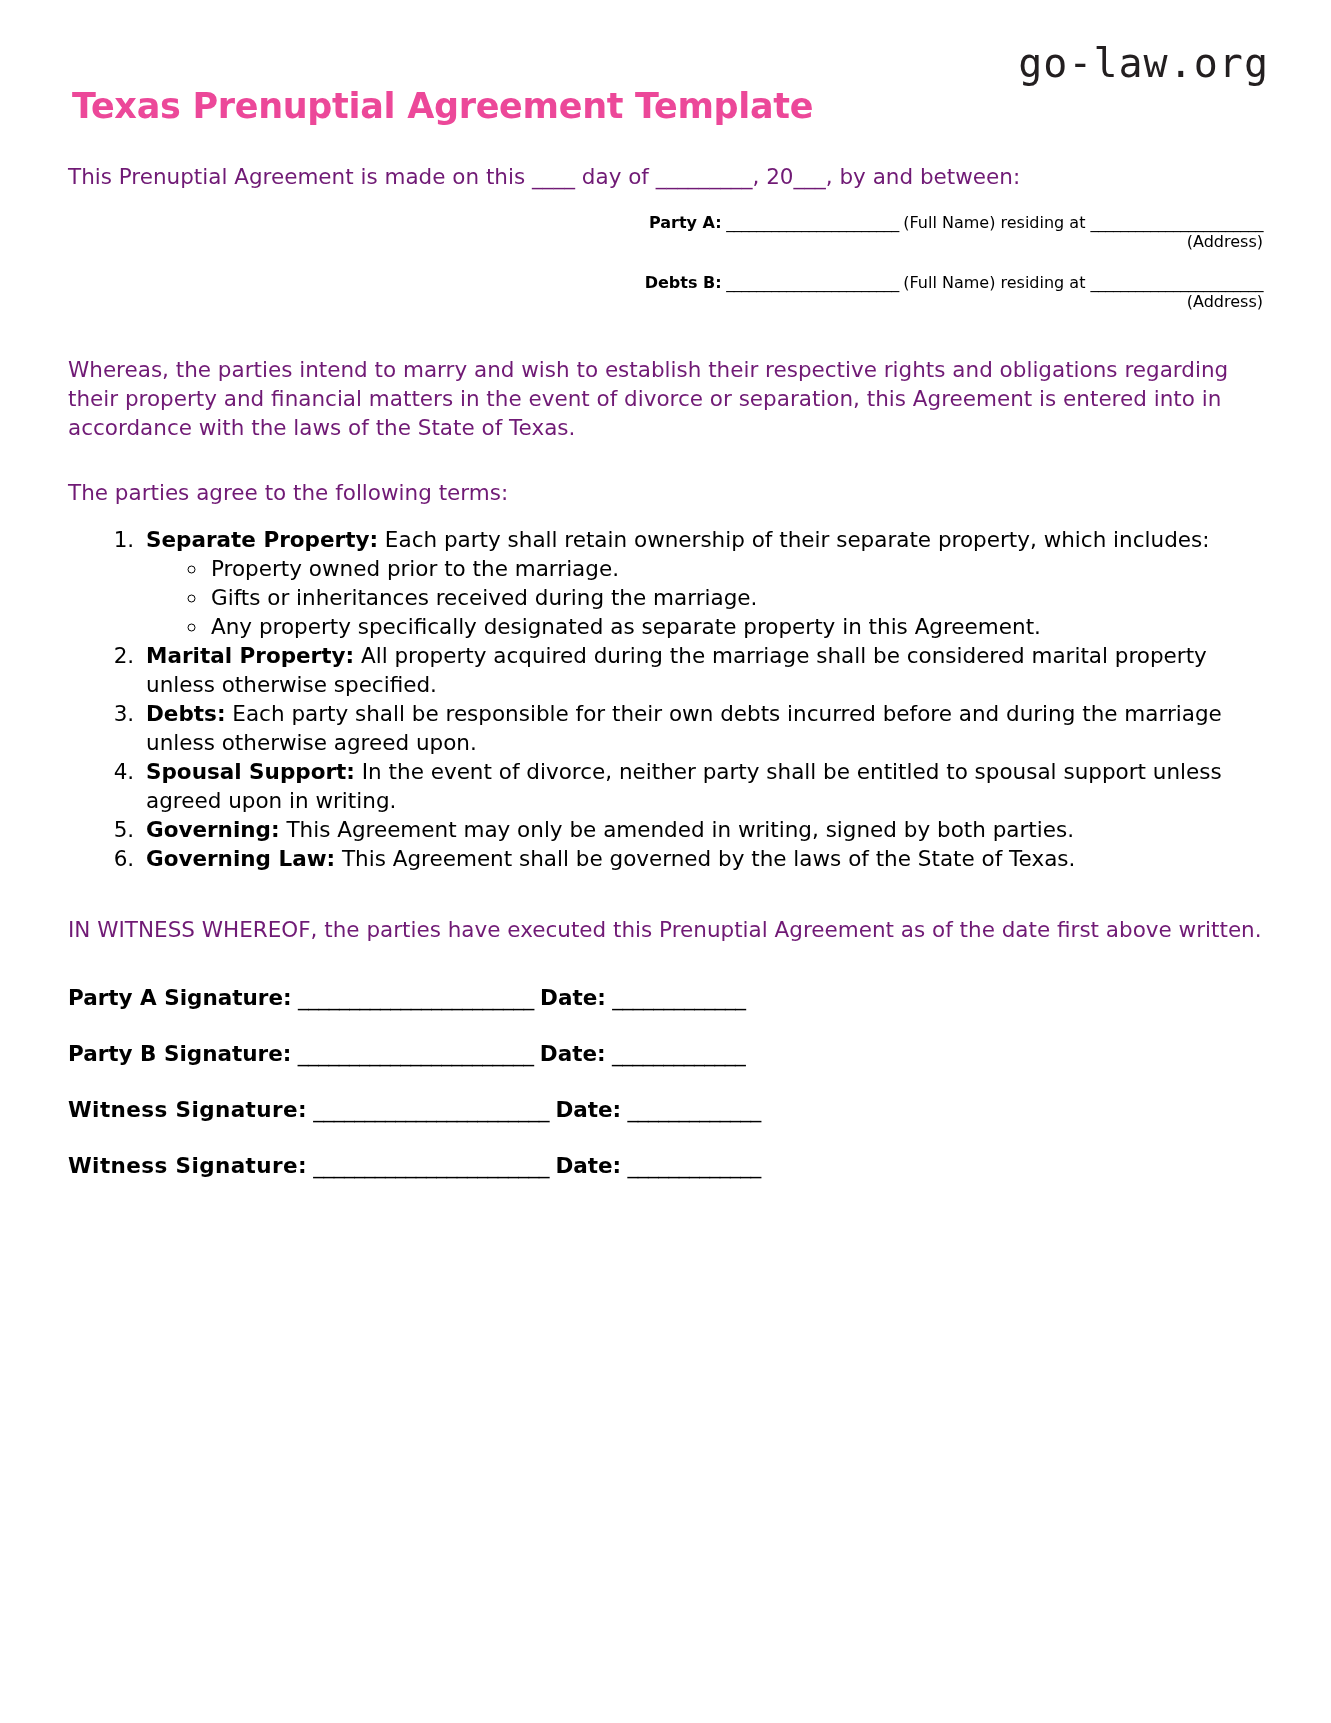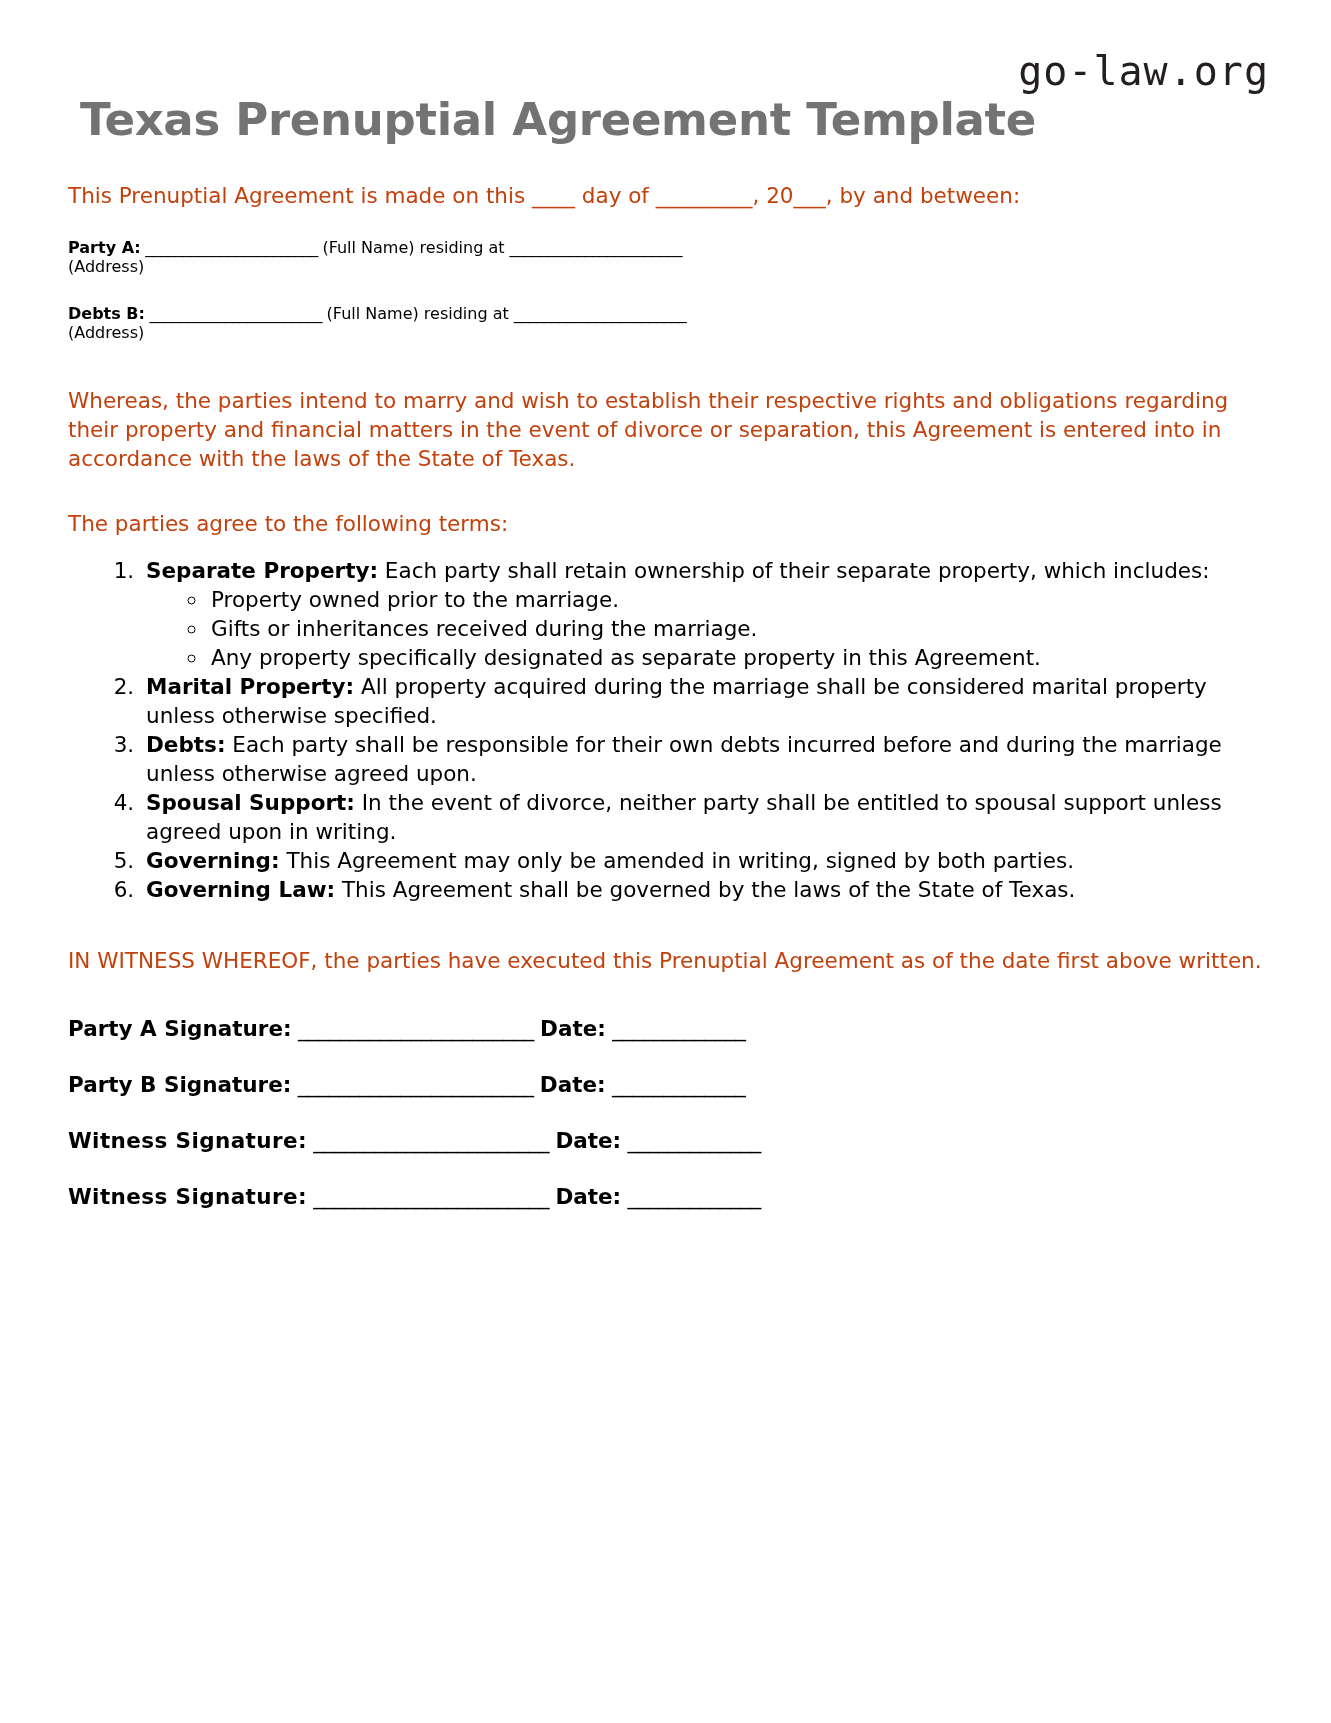--- a/index.html
+++ b/index.html
@@ -26,39 +26,40 @@
     position: absolute;
     top: 36px;
     right: 62px;
     font-family: "DejaVu Sans Mono", monospace;
     font-size: 40px;
     letter-spacing: 1px;
     color: #231f20;
     white-space: nowrap;
   }
   .doc-title {
-    margin: 12px;
+    margin: 4px;
     padding-top: 84px;
-    font-size: 45px;
+    font-size: 35px;
     font-weight: bold;
     letter-spacing: -0.3px;
     line-height: 1.08;
-    color: #737373;
+    color: #ec4899;
   }
   p, .blk {
     font-size: 21.5px;
     line-height: 1.35;
     margin: 0;
-    color: #c2410c;
+    color: #701a75;
   }
   .intro {
     margin-top: 36px;
   }
   .party-line {
-    margin-top: 28px;
+    margin-top: 22px;
+    text-align: right;
   }
   .party-line .lbl {
     font-weight: bold;
   }
   .blank {
     letter-spacing: -0.5px;
   }
   .whereas {
     margin-top: 44px;
   }

